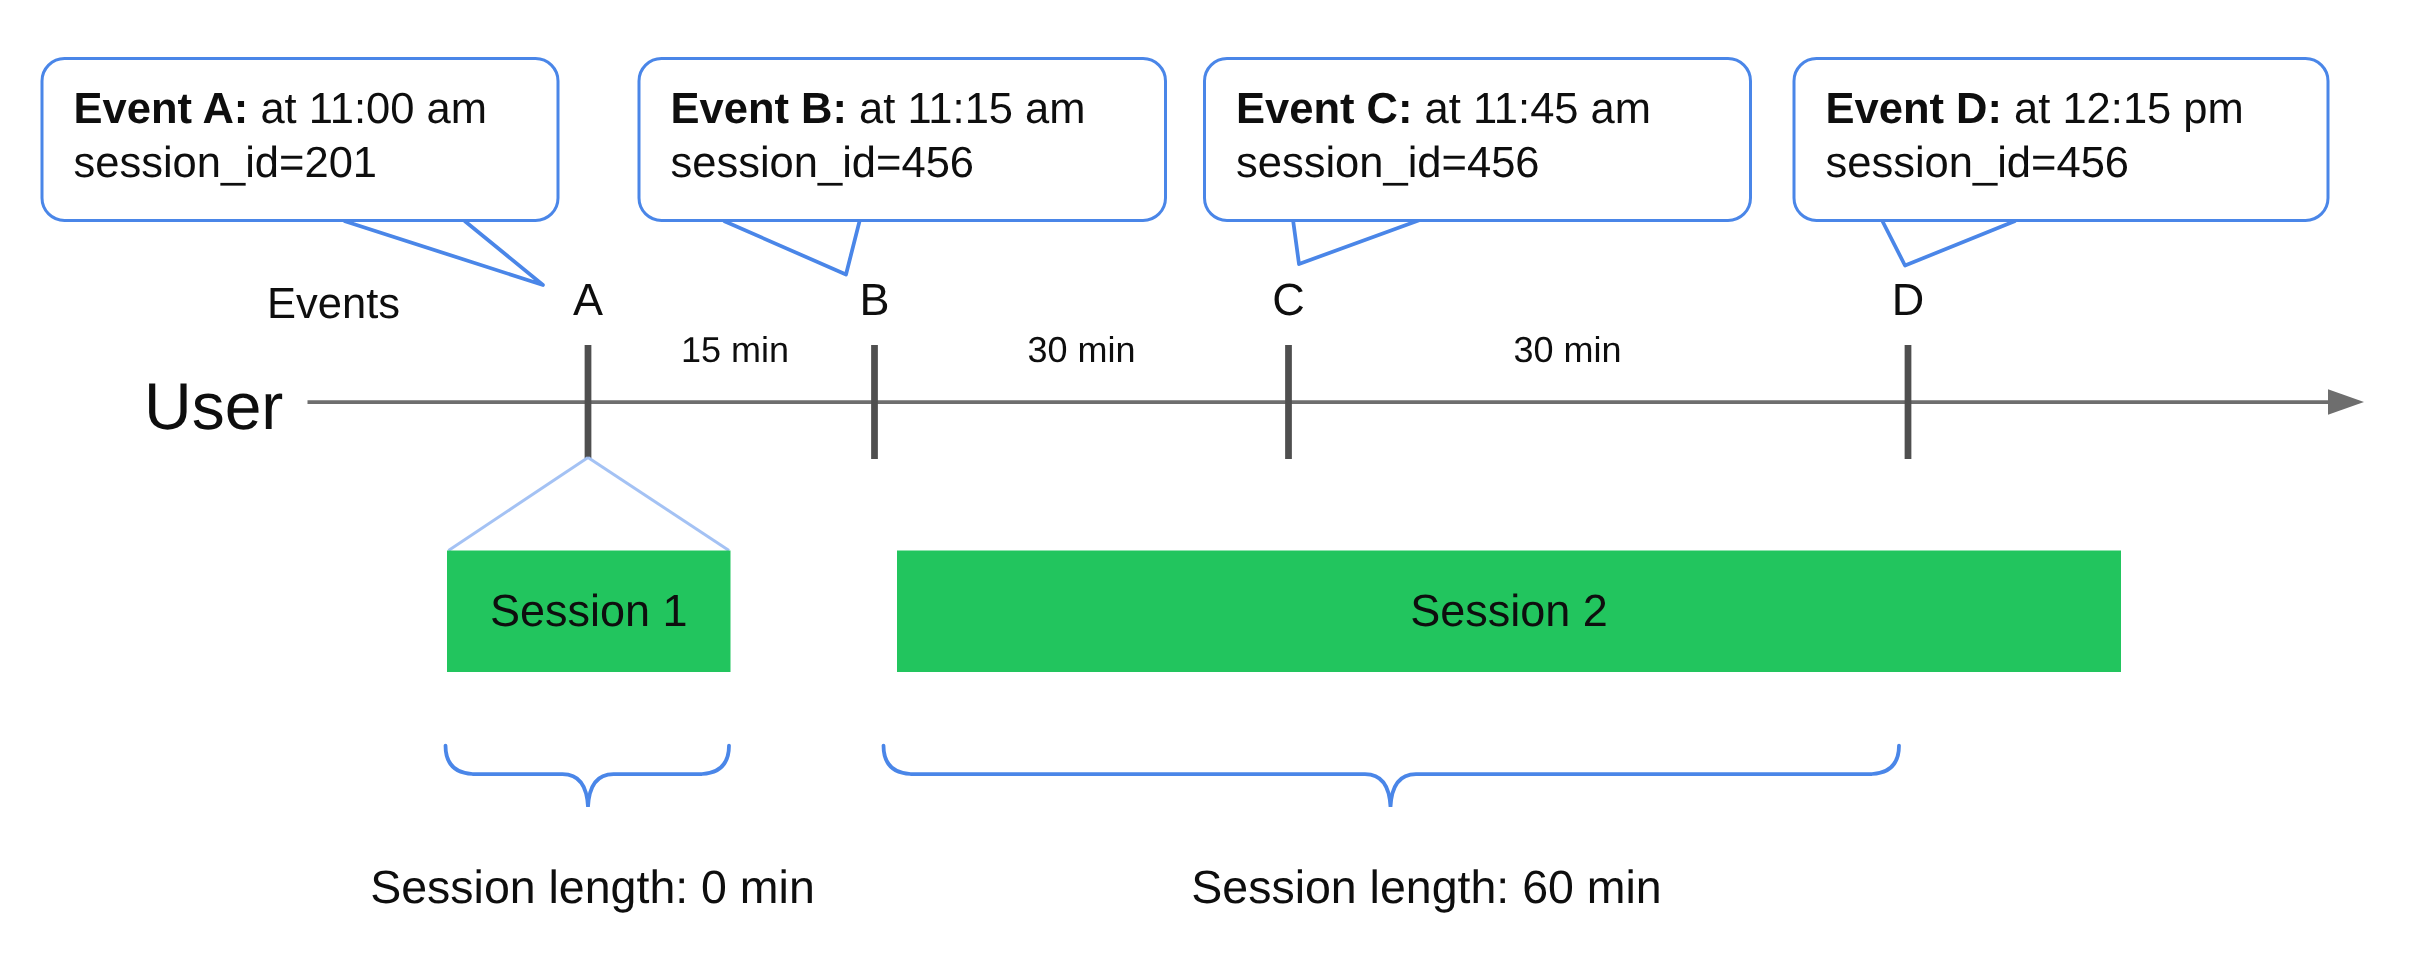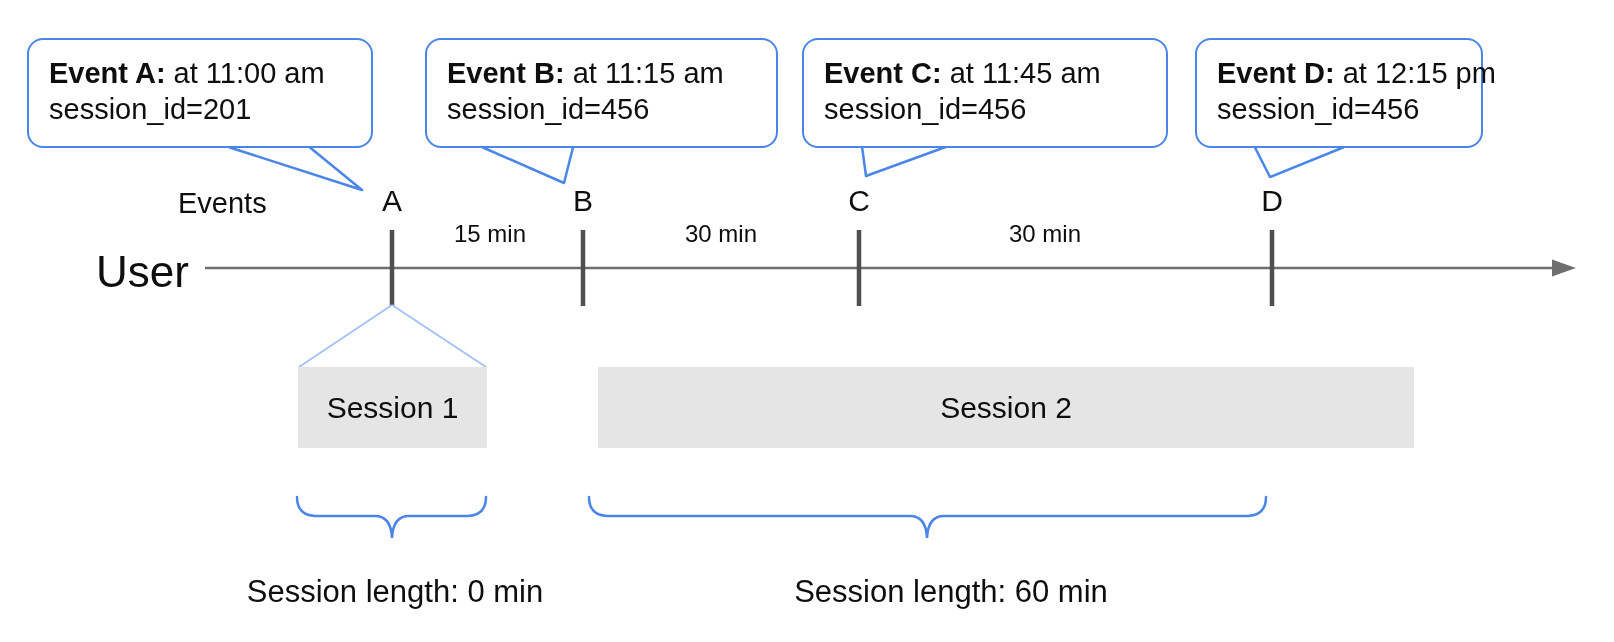--- a/index.html
+++ b/index.html
@@ -36,21 +36,21 @@
   .event-letter {
     position: absolute; top: 186px; transform: translateX(-50%);
     font-size: 30px; line-height: 30px;
   }
   .interval-label {
     position: absolute; top: 220px; transform: translateX(-50%);
     font-size: 24px; line-height: 28px; white-space: nowrap;
   }
   .session-box {
     position: absolute; top: 367px; height: 81px;
-    background: #e5e5e5;
+    background: #22c55e;
     display: flex; align-items: center; justify-content: center;
     font-size: 30px;
   }
   .length-label {
     position: absolute; top: 574px; transform: translateX(-50%);
     font-size: 31px; line-height: 36px; white-space: nowrap;
   }
 </style>
 </head>
 <body>
@@ -84,21 +84,21 @@
     <div>session_id=201</div>
   </div>
   <div class="bubble" style="left:425px; width:353px;">
     <div><span class="bold">Event B:</span><span> at 11:15 am</span></div>
     <div>session_id=456</div>
   </div>
   <div class="bubble" style="left:802px; width:366px;">
     <div><span class="bold">Event C:</span><span> at 11:45 am</span></div>
     <div>session_id=456</div>
   </div>
-  <div class="bubble" style="left:1195px; width:288px;">
+  <div class="bubble" style="left:1195px; width:358px;">
     <div><span class="bold">Event D:</span><span> at 12:15 pm</span></div>
     <div>session_id=456</div>
   </div>
 
   <div class="axis-label events-label">Events</div>
   <div class="axis-label user-label">User</div>
 
   <div class="event-letter" style="left:392px;">A</div>
   <div class="event-letter" style="left:583px;">B</div>
   <div class="event-letter" style="left:859px;">C</div>

